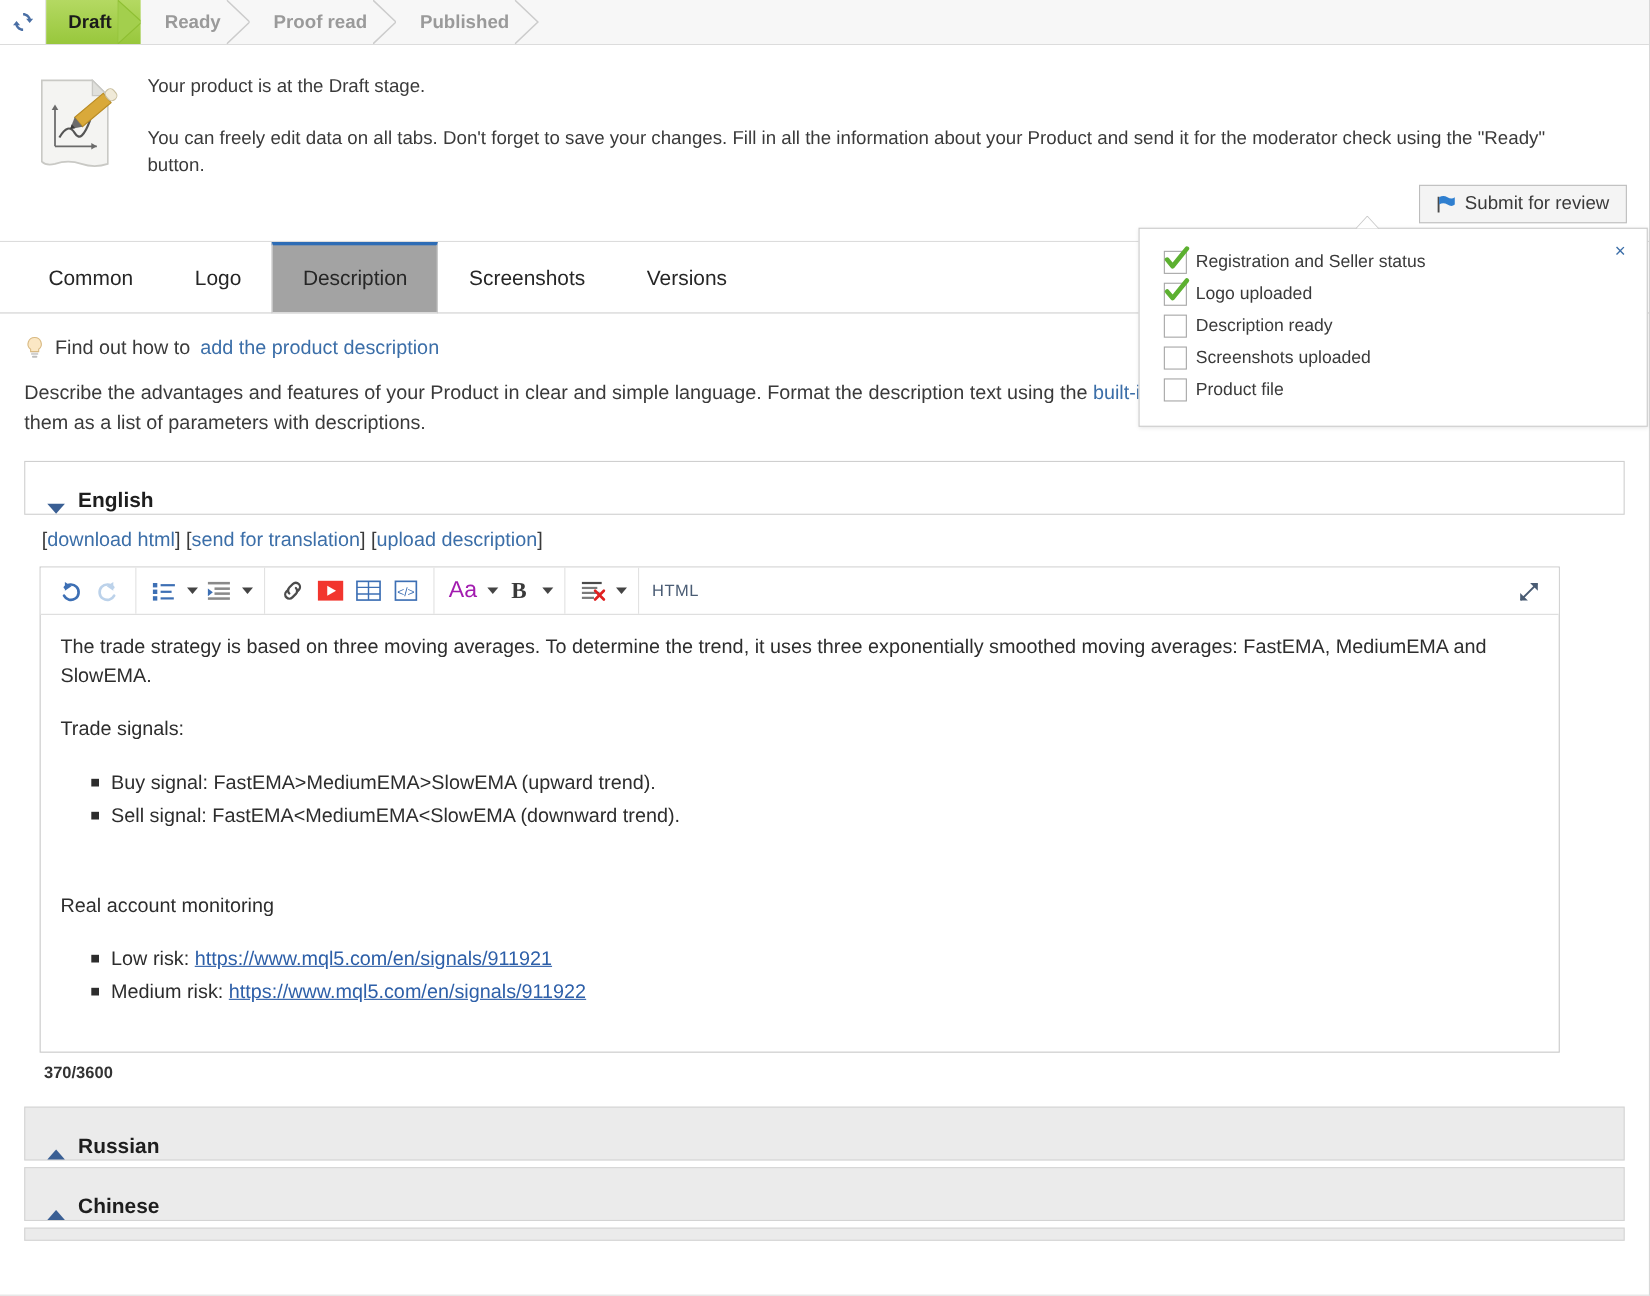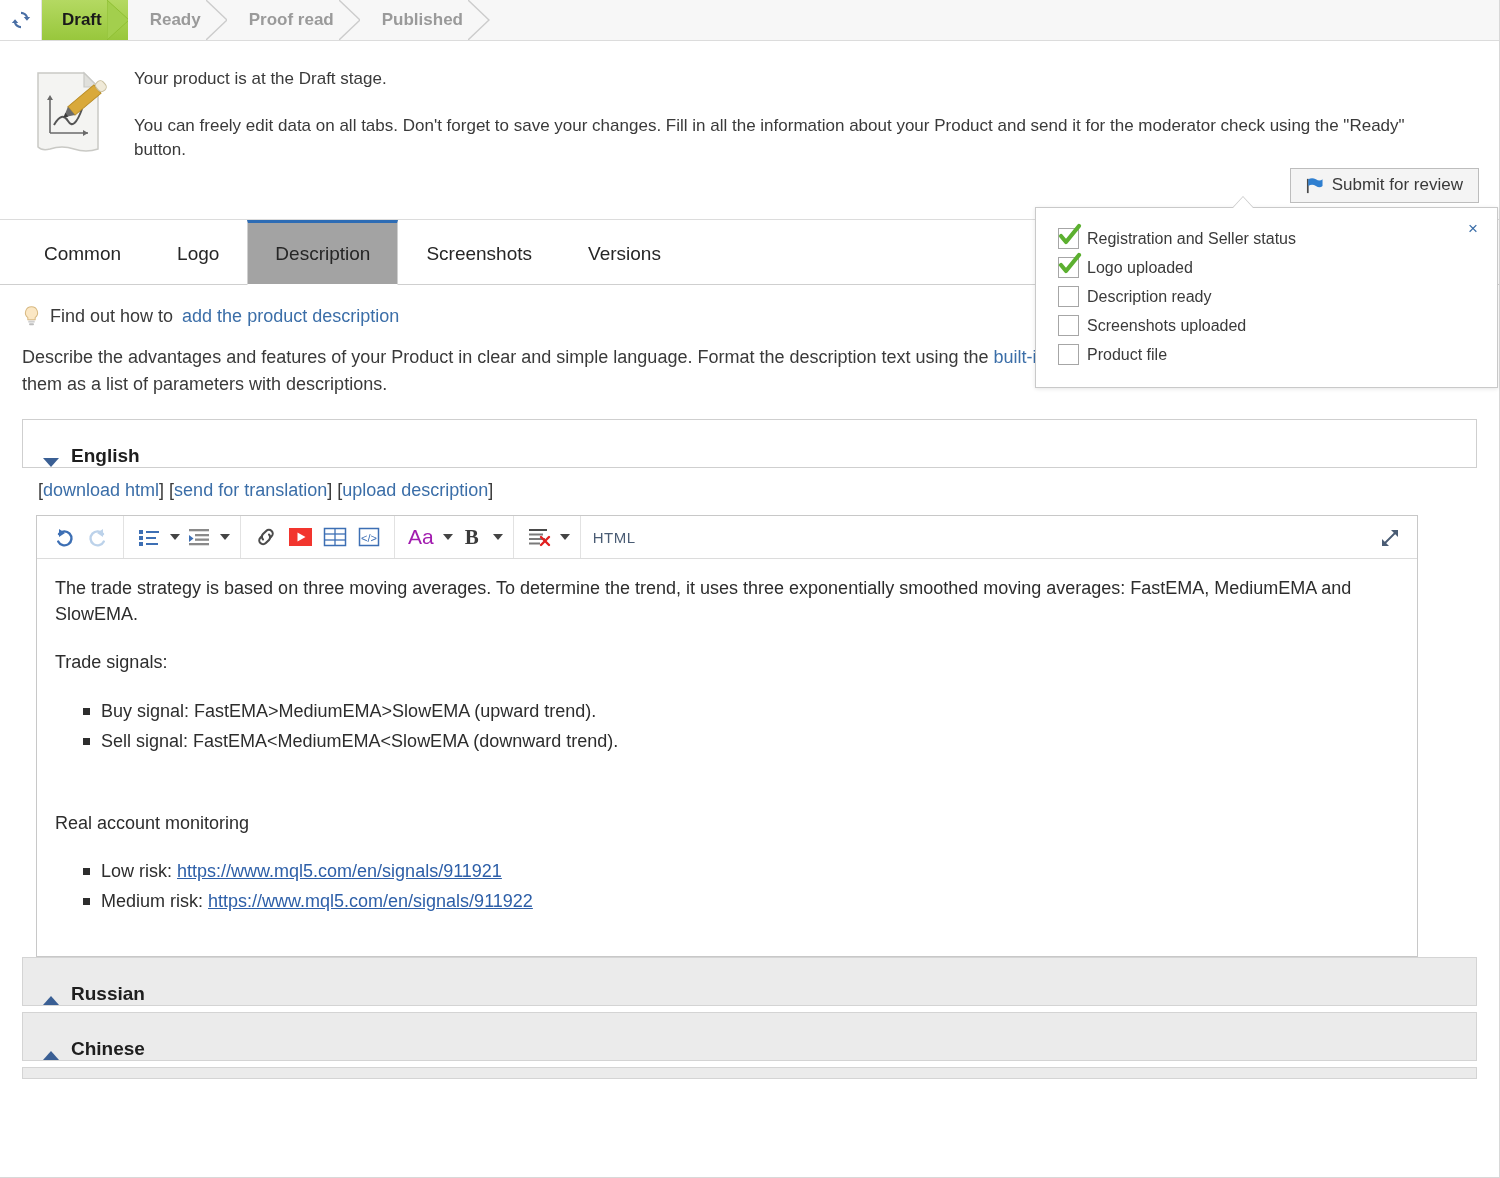--- a/index.html
+++ b/index.html
@@ -460,20 +460,21 @@
           </ul>
           <div class="spacer"></div>
           <p>Real account monitoring</p>
           <ul>
             <li><span>Low risk: </span><a class="ed-link">https://www.mql5.com/en/signals/911921</a></li>
             <li><span>Medium risk: </span><a class="ed-link">https://www.mql5.com/en/signals/911922</a></li>
           </ul>
         </div>
       </div>
 
+      <div class="counter">370/3600</div>
     </div>
 
     <div class="acc-stack">
       <div class="acc collapsed">
         <span class="caret-up"></span>
         <span class="acc-label">Russian</span>
       </div>
       <div class="acc collapsed">
         <span class="caret-up"></span>
         <span class="acc-label">Chinese</span>

